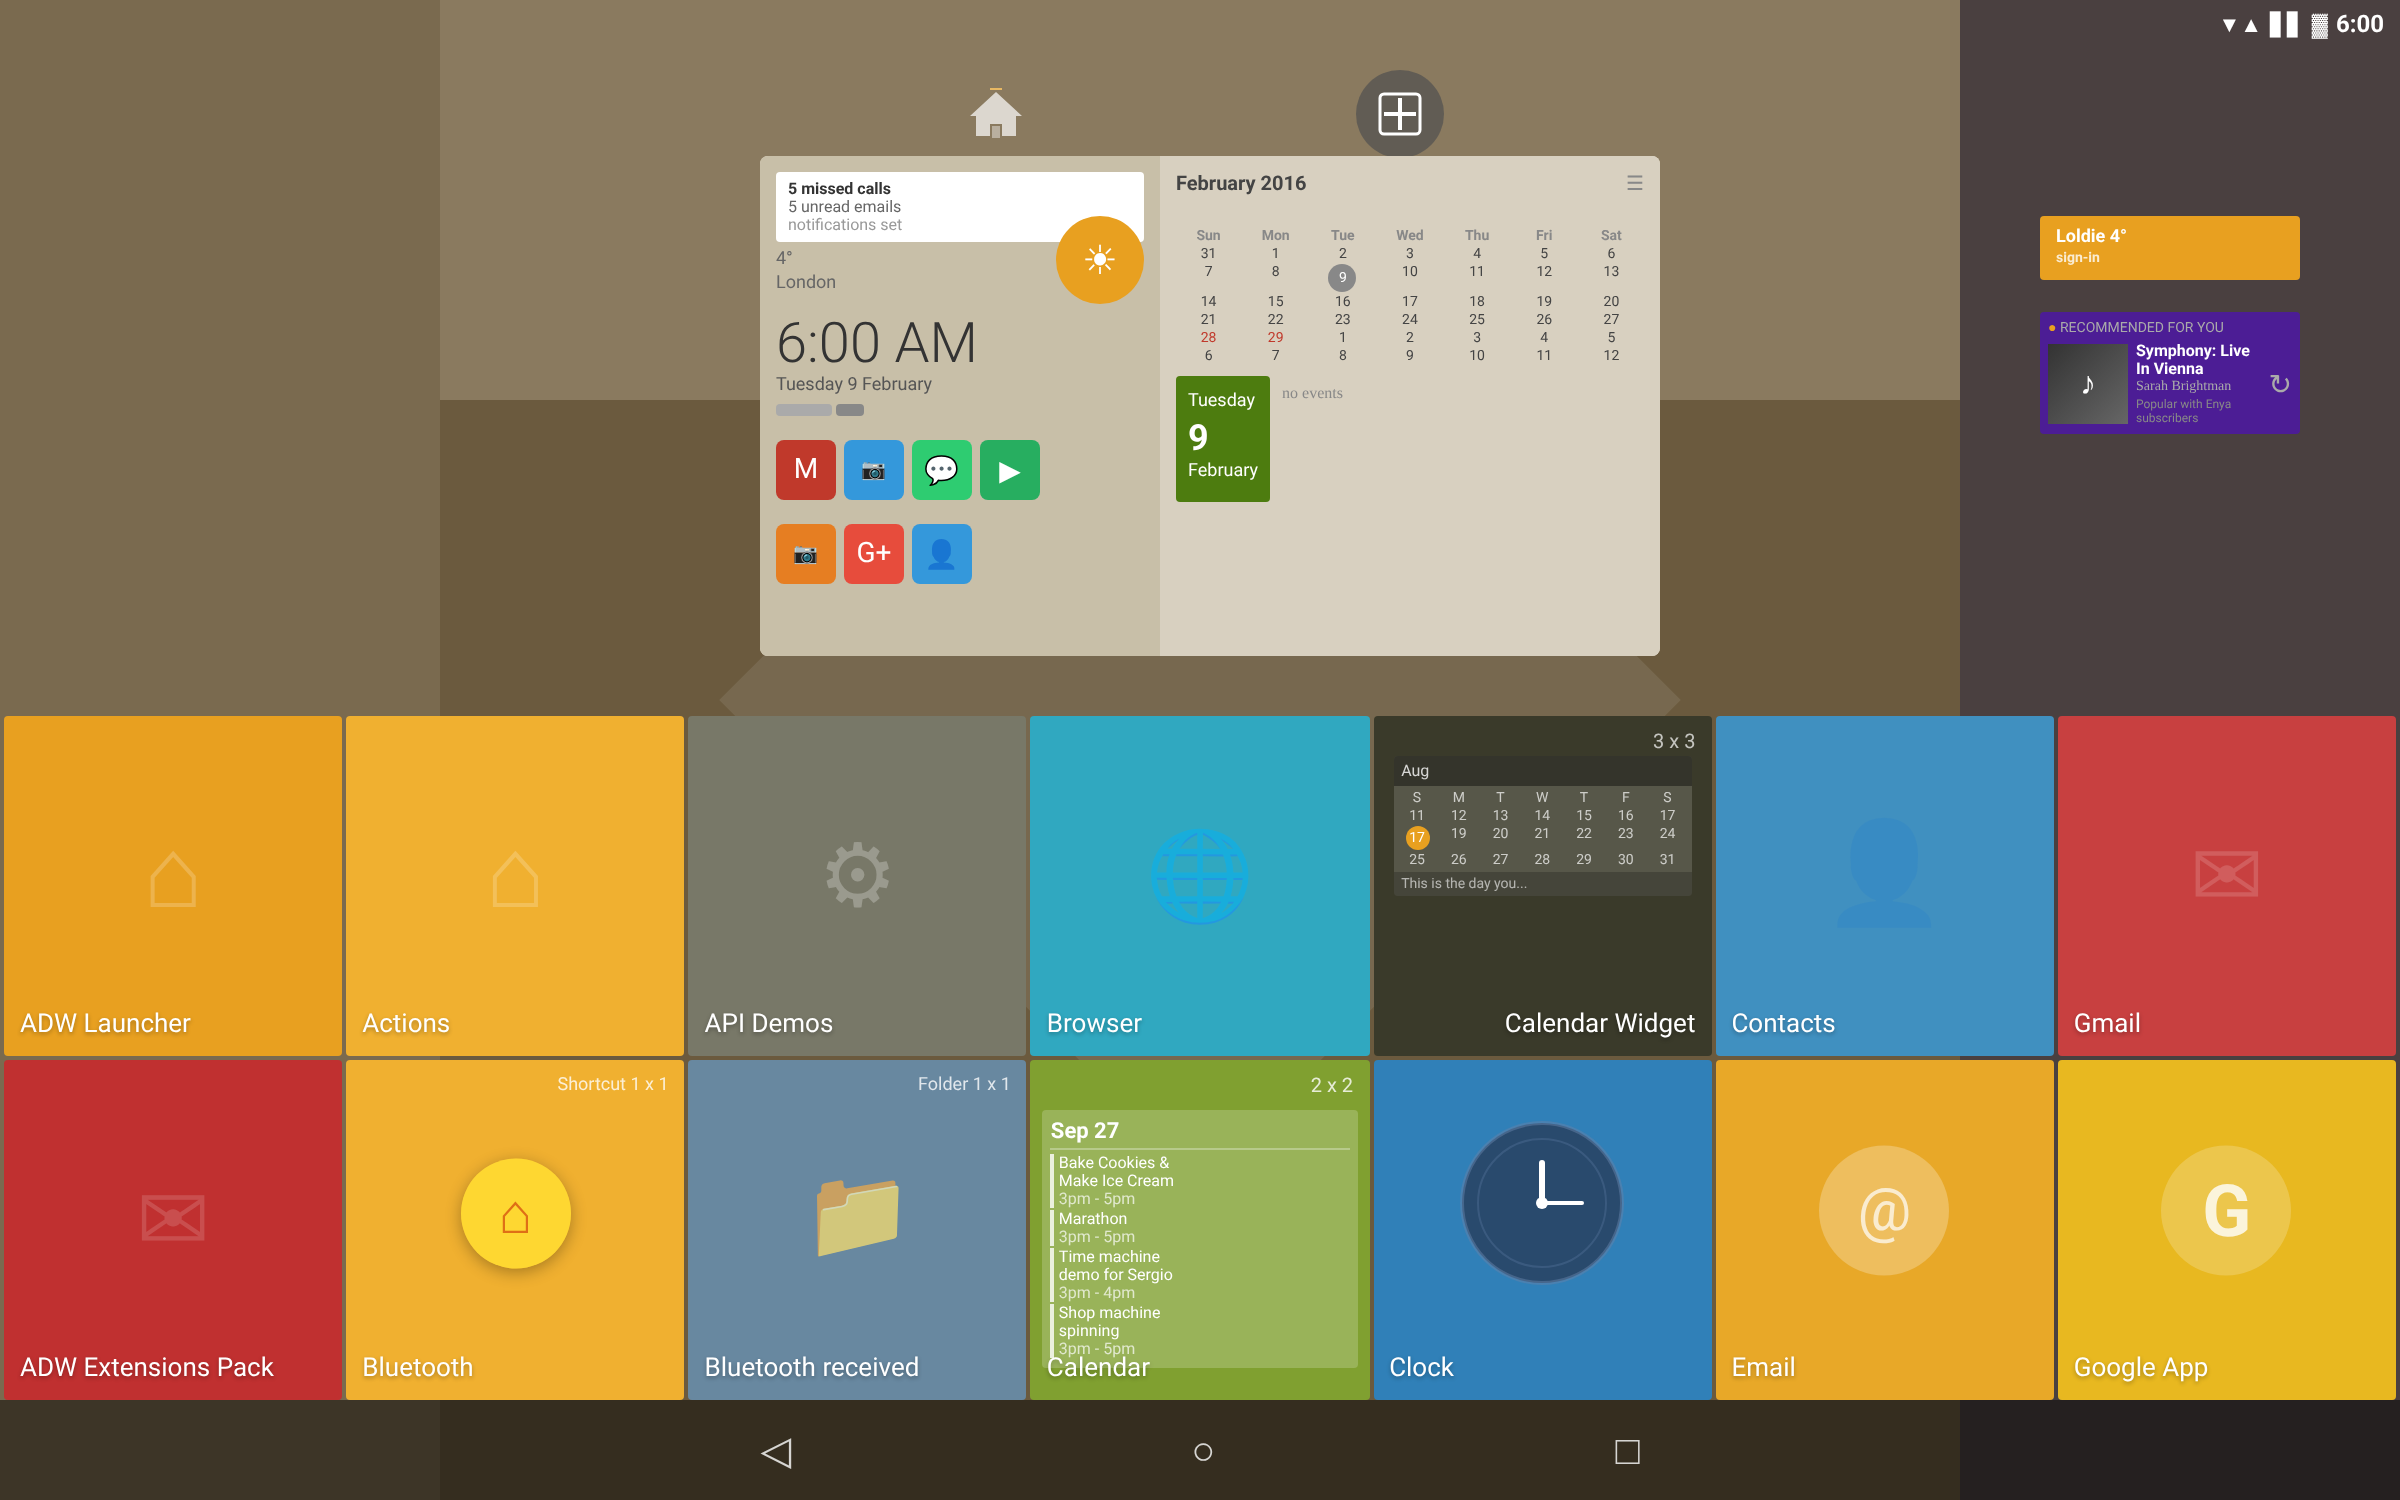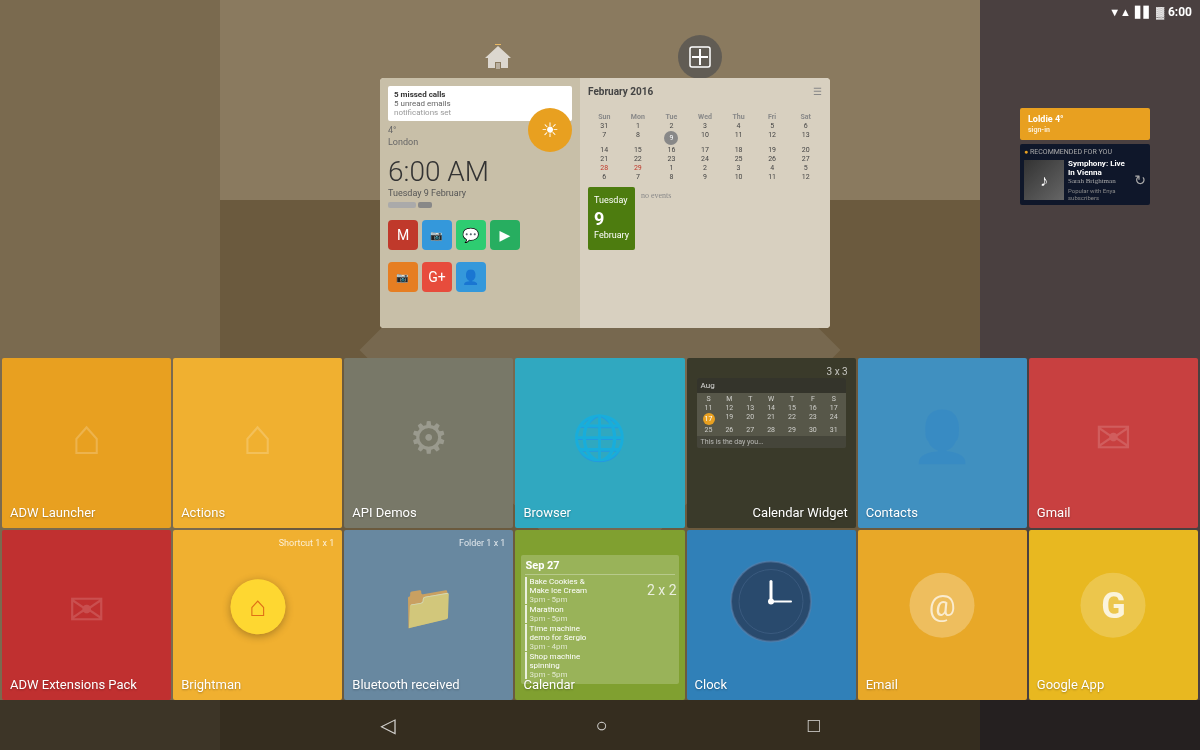--- a/index.html
+++ b/index.html
@@ -373,27 +373,27 @@
         <div>Tuesday</div>
         <div style="font-size:18px;font-weight:bold;">9</div>
         <div>February</div>
       </div>
       <div style="font-size:8px;color:#888;padding-top:4px;font-family:Liberation Serif, serif;">no events</div>
     </div>
   </div>
 </div>
 
 <div class="right-preview">
-  <div style="display:flex;gap:4px;margin-bottom:4px;">
+  <div style="display:flex;gap:4px;margin-bottom:16px;">
     <div style="background:#e8a020;padding:6px 8px;border-radius:2px;font-size:9px;color:white;font-weight:bold;flex:1;">
       <span>Loldie 4°</span><br>
       <span style="font-size:7px;opacity:0.8;">sign-in</span>
     </div>
   </div>
-  <div style="background:#0f172a;padding:4px;border-radius:2px;">
+  <div style="background:#4c1d95;padding:4px;border-radius:2px;">
     <div style="font-size:7px;color:#aaa;margin-bottom:3px;">
       <span style="color:#e8a020;">●</span> <span>RECOMMENDED FOR YOU</span>
     </div>
     <div style="display:flex;gap:4px;align-items:center;">
       <div style="width:40px;height:40px;background:#666;flex-shrink:0;position:relative;overflow:hidden;">
         <div style="position:absolute;inset:0;background:linear-gradient(135deg,#333,#666);display:flex;align-items:center;justify-content:center;color:white;font-size:16px;">♪</div>
       </div>
       <div>
         <div style="font-size:8px;color:white;font-weight:bold;">Symphony: Live In Vienna</div>
         <div style="font-size:7px;color:#aaa;font-family:Liberation Serif, serif;">Sarah Brightman</div>
@@ -484,31 +484,31 @@
     <div class="app-tile" style="background:#c03030;">
       <div class="app-tile-icon" style="font-size:44px;color:rgba(255,255,255,0.3);">✉</div>
       <span class="app-tile-label">ADW Extensions Pack</span>
     </div>
 
     <div class="app-tile tile-orange-light" style="position:relative;">
       <div style="position:absolute;top:8px;right:8px;font-size:9px;color:rgba(255,255,255,0.8);">Shortcut 1 x 1</div>
       <div style="position:absolute;top:50%;left:50%;transform:translate(-50%,-65%);width:55px;height:55px;background:rgba(255,220,50,0.9);border-radius:50%;display:flex;align-items:center;justify-content:center;box-shadow:0 2px 8px rgba(0,0,0,0.3);">
         <span style="font-size:28px;color:rgba(220,100,20,0.9);">⌂</span>
       </div>
-      <span class="app-tile-label">Brightman</span>
+      <span class="app-tile-label">Bluetooth</span>
     </div>
 
     <div class="app-tile" style="background:#6888a0;">
       <div style="position:absolute;top:8px;right:8px;font-size:9px;color:rgba(255,255,255,0.8);">Folder 1 x 1</div>
       <div style="position:absolute;top:50%;left:50%;transform:translate(-50%,-65%);font-size:44px;opacity:0.7;">📁</div>
       <span class="app-tile-label">Bluetooth received</span>
     </div>
 
     <div class="app-tile tile-green" style="position:relative;">
-      <div style="position:absolute;top:8px;right:8px;font-size:14px;color:rgba(255,255,255,0.8);margin-top:44px;">2 x 2</div>
+      <div style="position:absolute;top:8px;right:8px;font-size:10px;color:rgba(255,255,255,0.8);">2 x 2</div>
 
       <div style="position:absolute;top:25px;left:6px;right:6px;background:rgba(255,255,255,0.2);border-radius:2px;padding:4px;font-size:8px;color:white;overflow:hidden;">
         <div style="font-size:11px;font-weight:bold;border-bottom:1px solid rgba(255,255,255,0.3);padding-bottom:2px;margin-bottom:2px;">Sep 27</div>
         <div style="margin-bottom:1px;border-left:2px solid rgba(255,255,255,0.8);padding-left:2px;">Bake Cookies &amp;<br>Make Ice Cream<br><span style="opacity:0.7;">3pm - 5pm</span></div>
         <div style="margin-bottom:1px;border-left:2px solid rgba(255,255,255,0.8);padding-left:2px;">Marathon<br><span style="opacity:0.7;">3pm - 5pm</span></div>
         <div style="margin-bottom:1px;border-left:2px solid rgba(255,255,255,0.8);padding-left:2px;">Time machine<br>demo for Sergio<br><span style="opacity:0.7;">3pm - 4pm</span></div>
         <div style="margin-bottom:1px;border-left:2px solid rgba(255,255,255,0.8);padding-left:2px;">Shop machine<br>spinning<br><span style="opacity:0.7;">3pm - 5pm</span></div>
       </div>
       <span class="app-tile-label">Calendar</span>
     </div>

